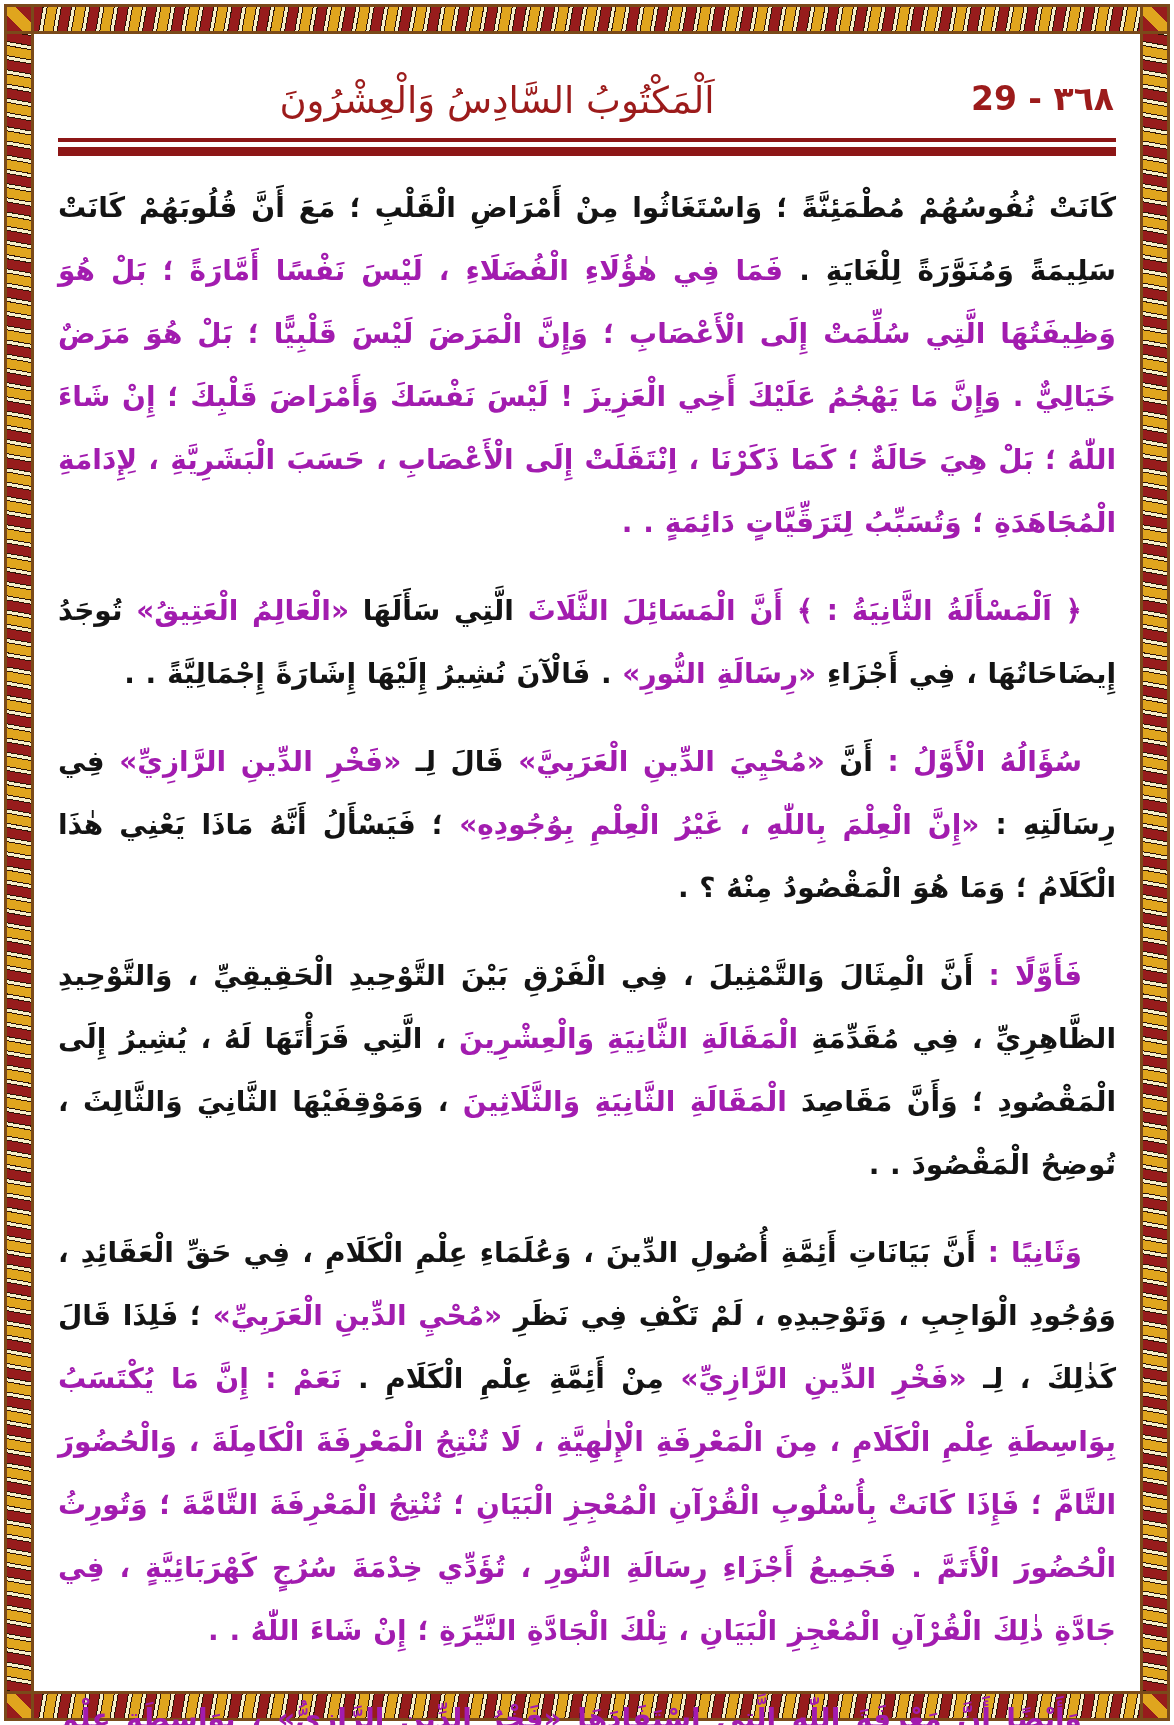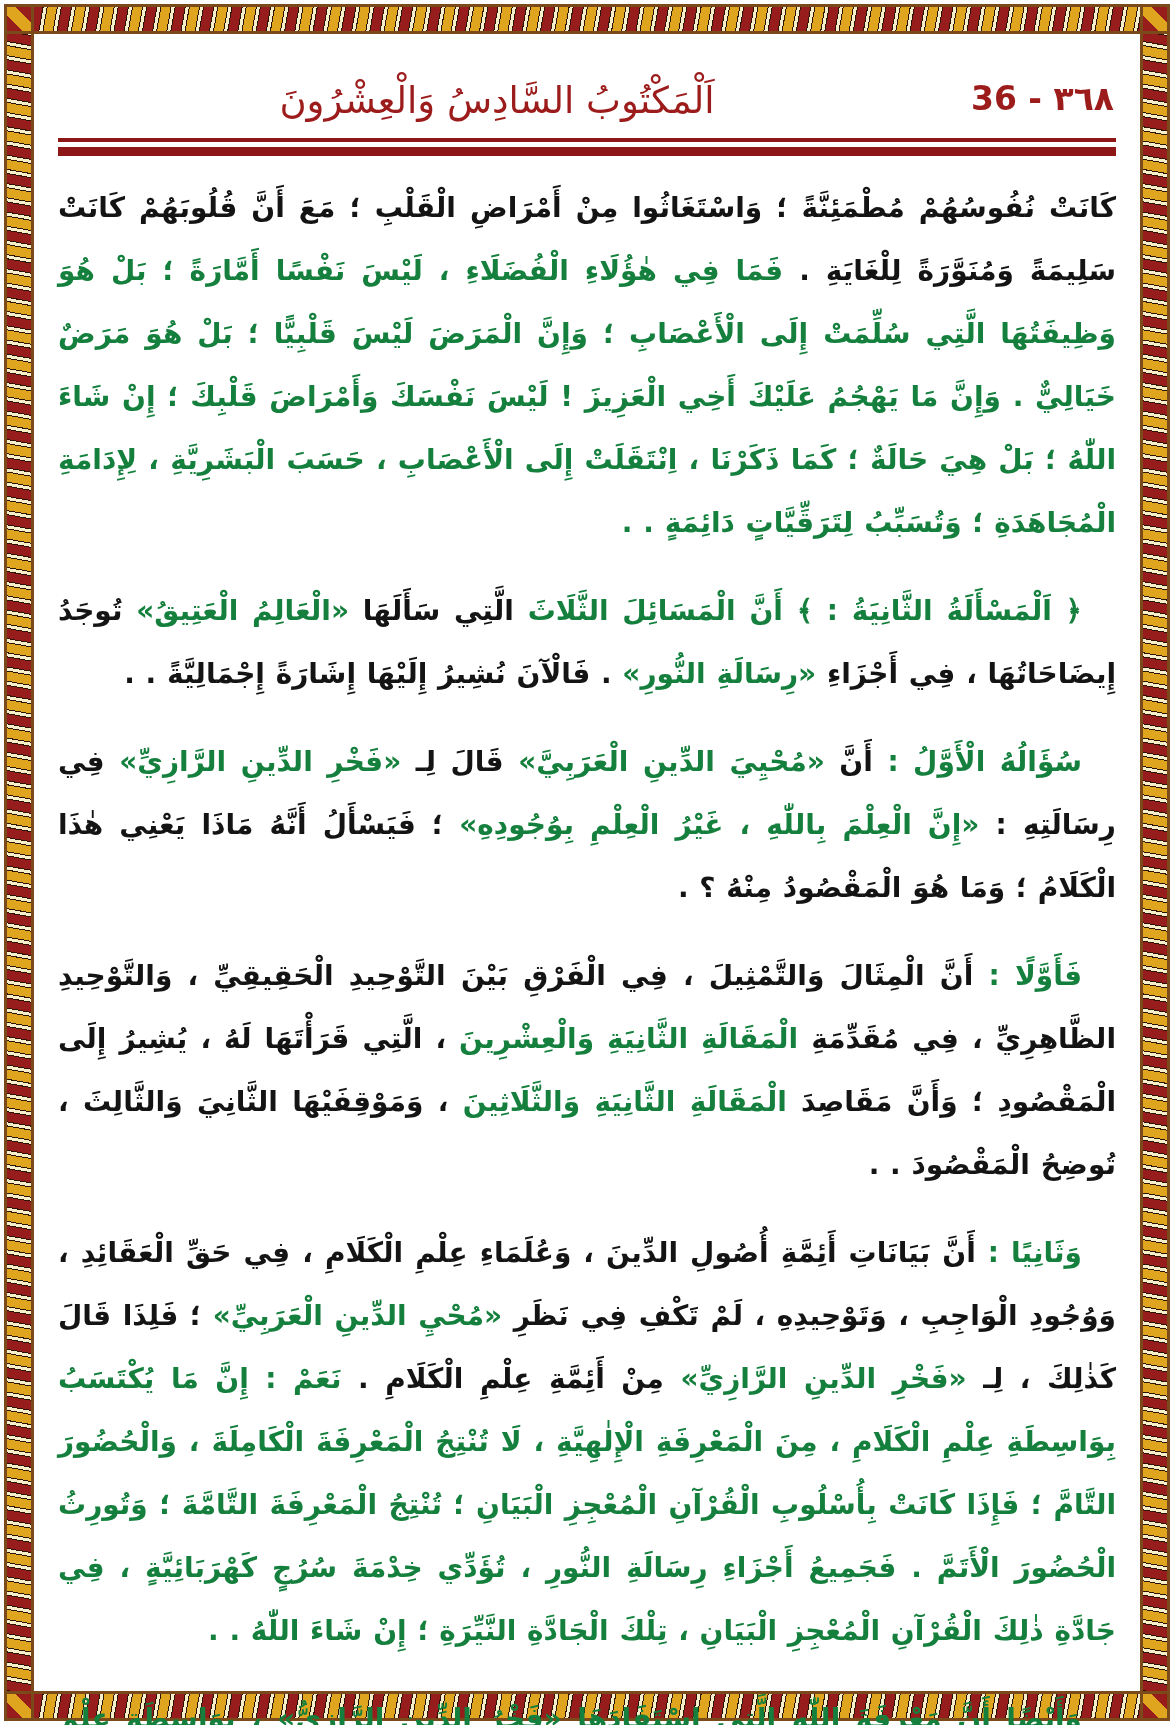--- a/index.html
+++ b/index.html
@@ -66,40 +66,40 @@
     margin-top:20px;
     font-size:28px;font-weight:bold;
     line-height:63px;
     text-align:justify;
     color:#141414;
     word-spacing:1px;
   }
   .para{margin:0 0 25px 0;}
   .para.indent{text-indent:34px;}
   .seg.black{color:#141414;margin-top:12px;}
-  .seg.red{color:#15803d;}
+  .seg.red{color:#a21caf;}
 </style>
 </head>
 <body>
 
 <div class="page">
 
   <div class="b-strip b-h b-top"></div>
   <div class="b-strip b-h b-bottom"></div>
   <div class="b-strip b-v b-left"></div>
   <div class="b-strip b-v b-right"></div>
   <div class="b-corner c-tl"></div>
   <div class="b-corner c-tr"></div>
   <div class="b-corner c-bl"></div>
   <div class="b-corner c-br"></div>
 
   <div class="content">
 
     <div class="header">
-      <div class="page-num">٣٦٨ - 36</div>
+      <div class="page-num">٣٦٨ - 29</div>
       <div class="title">اَلْمَكْتُوبُ السَّادِسُ وَالْعِشْرُونَ</div>
     </div>
 
     <div class="rule">
       <div class="thin"></div>
       <div class="thick"></div>
     </div>
 
     <div class="body-text">
         <p class="para"><span class="seg black">كَانَتْ نُفُوسُهُمْ مُطْمَئِنَّةً ؛ وَاسْتَغَاثُوا مِنْ أَمْرَاضِ الْقَلْبِ ؛ مَعَ أَنَّ قُلُوبَهُمْ كَانَتْ سَلِيمَةً وَمُنَوَّرَةً لِلْغَايَةِ . </span><span class="seg red">فَمَا فِي هٰؤُلَاءِ الْفُضَلَاءِ ، لَيْسَ نَفْسًا أَمَّارَةً ؛ بَلْ هُوَ وَظِيفَتُهَا الَّتِي سُلِّمَتْ إِلَى الْأَعْصَابِ ؛ وَإِنَّ الْمَرَضَ لَيْسَ قَلْبِيًّا ؛ بَلْ هُوَ مَرَضٌ خَيَالِيٌّ . وَإِنَّ مَا يَهْجُمُ عَلَيْكَ أَخِي الْعَزِيزَ ! لَيْسَ نَفْسَكَ وَأَمْرَاضَ قَلْبِكَ ؛ إِنْ شَاءَ اللّٰهُ ؛ بَلْ هِيَ حَالَةٌ ؛ كَمَا ذَكَرْنَا ، اِنْتَقَلَتْ إِلَى الْأَعْصَابِ ، حَسَبَ الْبَشَرِيَّةِ ، لِإِدَامَةِ الْمُجَاهَدَةِ ؛ وَتُسَبِّبُ لِتَرَقِّيَّاتٍ دَائِمَةٍ . .</span></p>

